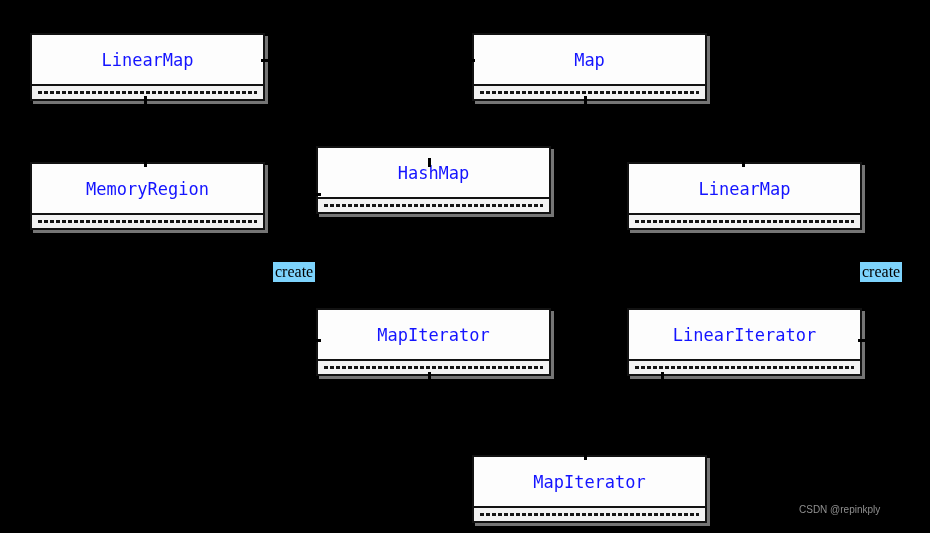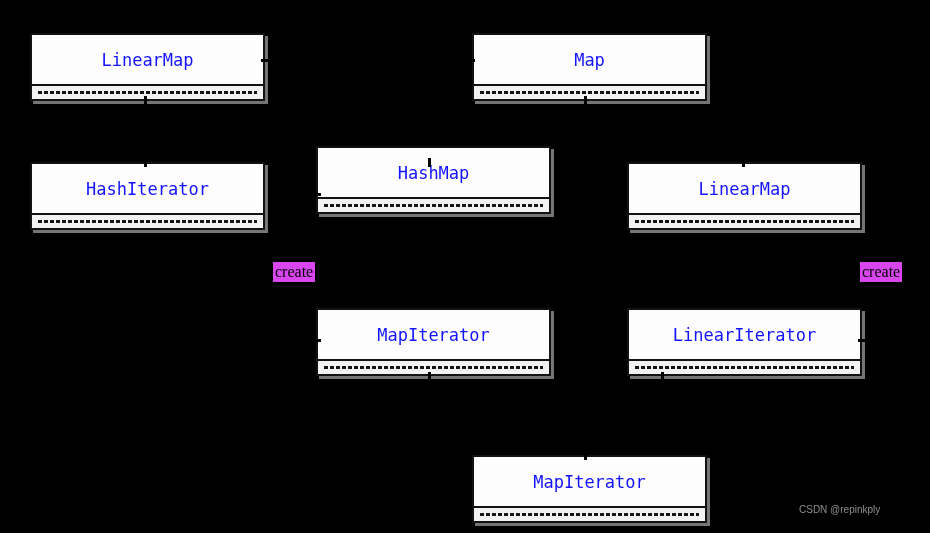--- a/index.html
+++ b/index.html
@@ -45,21 +45,21 @@
     flex: 1;
     margin: 0 6px;
     background: repeating-linear-gradient(90deg, #141414 0 4px, rgba(0,0,0,0) 4px 6px);
   }
   
   .edge-label {
     position: absolute;
     height: 20px;
     line-height: 20px;
     padding: 0 2px;
-    background: #d946ef;
+    background: #7dd3fc;
     color: #000000;
     font-family: "Liberation Serif", serif;
     font-size: 16px;
   }
   
   .stub {
     position: absolute;
     background: #000000;
   }
   .stub.v { width: 3px; height: 9px; }
@@ -86,21 +86,21 @@
   </div>
 
   <div class="uml-class" style="left:472px; top:33px;">
     <div class="uml-title">Map</div>
     <div class="uml-compartment">
         <div class="uml-dash"></div>
       </div>
   </div>
 
   <div class="uml-class" style="left:30px; top:162px;">
-    <div class="uml-title">HashIterator</div>
+    <div class="uml-title">MemoryRegion</div>
     <div class="uml-compartment">
         <div class="uml-dash"></div>
       </div>
   </div>
 
   <div class="uml-class" style="left:316px; top:146px;">
     <div class="uml-title">HashMap</div>
     <div class="uml-compartment">
         <div class="uml-dash"></div>
       </div>

